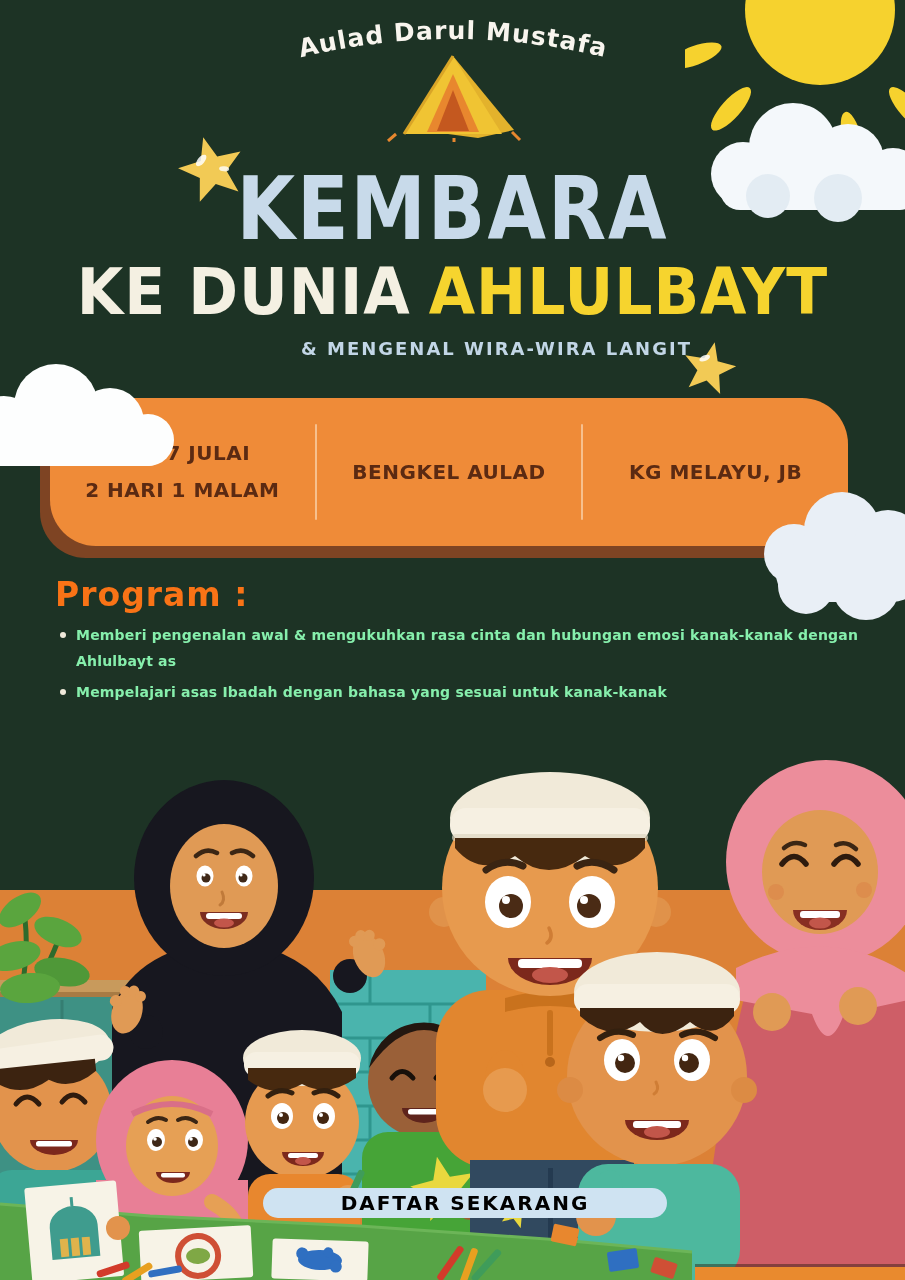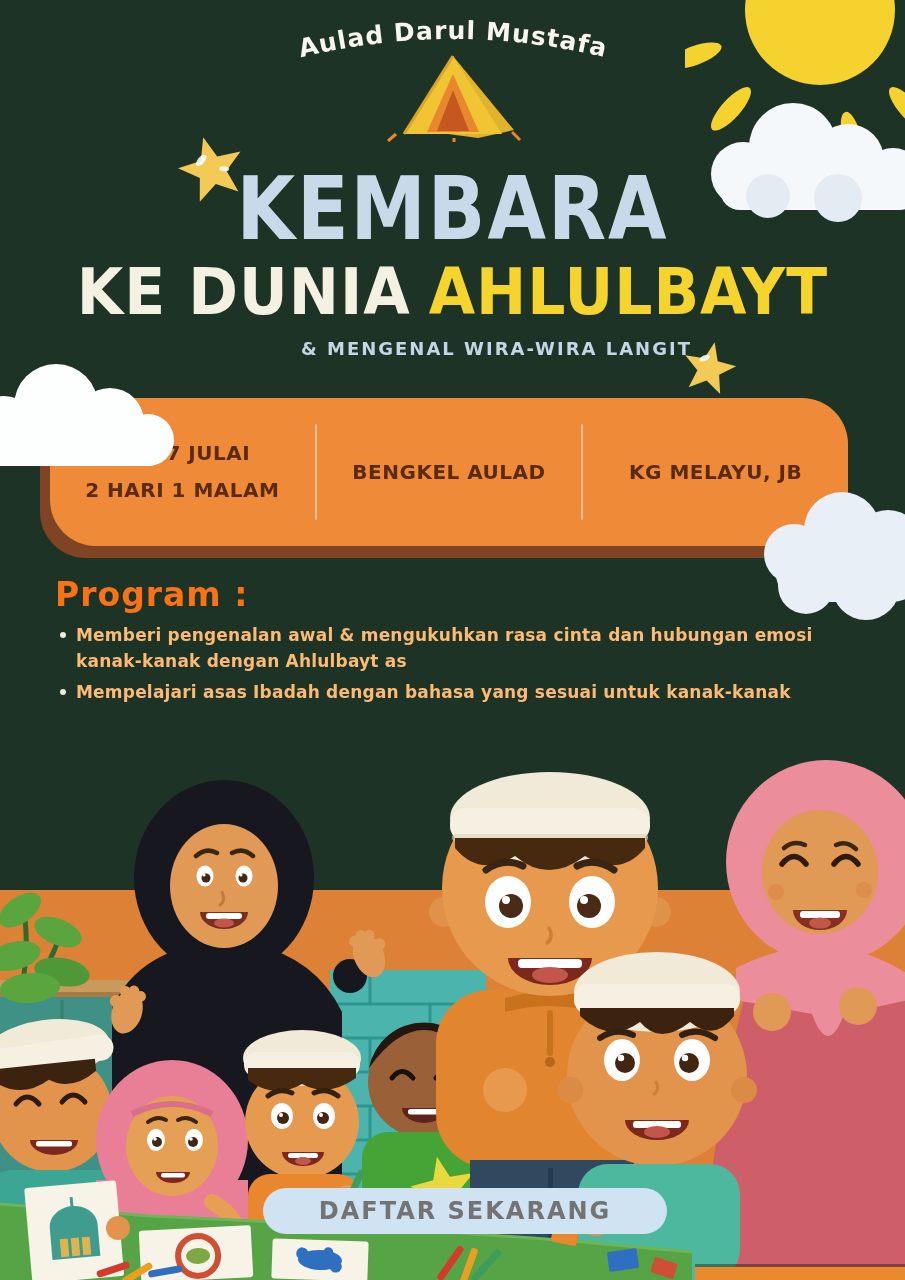--- a/index.html
+++ b/index.html
@@ -41,32 +41,32 @@
   .info-divider{width:2px;height:96px;background:rgba(253,236,214,.55);border-radius:2px;}
   
   .program-heading{
     left:55px;top:575px;font-size:33px;font-weight:900;color:#f97316;letter-spacing:1px;
   }
   .program-list{
     left:58px;top:622px;width:808px;margin:0;padding:0;list-style:none;
   }
   .program-list li{
     position:relative;padding-left:18px;margin-bottom:5px;
-    font-size:17px;font-weight:700;color:#fdba74;line-height:26px;letter-spacing:.2px;
+    font-size:14px;font-weight:700;color:#86efac;line-height:26px;letter-spacing:.2px;
   }
   .program-list li::before{
     content:"";position:absolute;left:2px;top:10px;width:6px;height:6px;border-radius:50%;
     background:#efe9da;
   }
   
   .cta-button{
-    left:263px;top:1188px;width:404px;height:46px;border-radius:24px;border:none;
-    background:#cfe3f2;color:#737373;cursor:pointer;z-index:6;
+    left:263px;top:1188px;width:404px;height:30px;border-radius:24px;border:none;
+    background:#cfe3f2;color:#000000;cursor:pointer;z-index:6;
     font-family:"DejaVu Sans","Liberation Sans",sans-serif;
-    font-size:24px;font-weight:900;letter-spacing:2px;
+    font-size:20px;font-weight:900;letter-spacing:2px;
     display:flex;align-items:center;justify-content:center;
   } .z4{z-index:4;}
   .scene{left:0;top:760px;z-index:1;}
 </style>
 </head>
 <body>
 
 <div class="poster">
 
   <div class="abs brand-arc">

